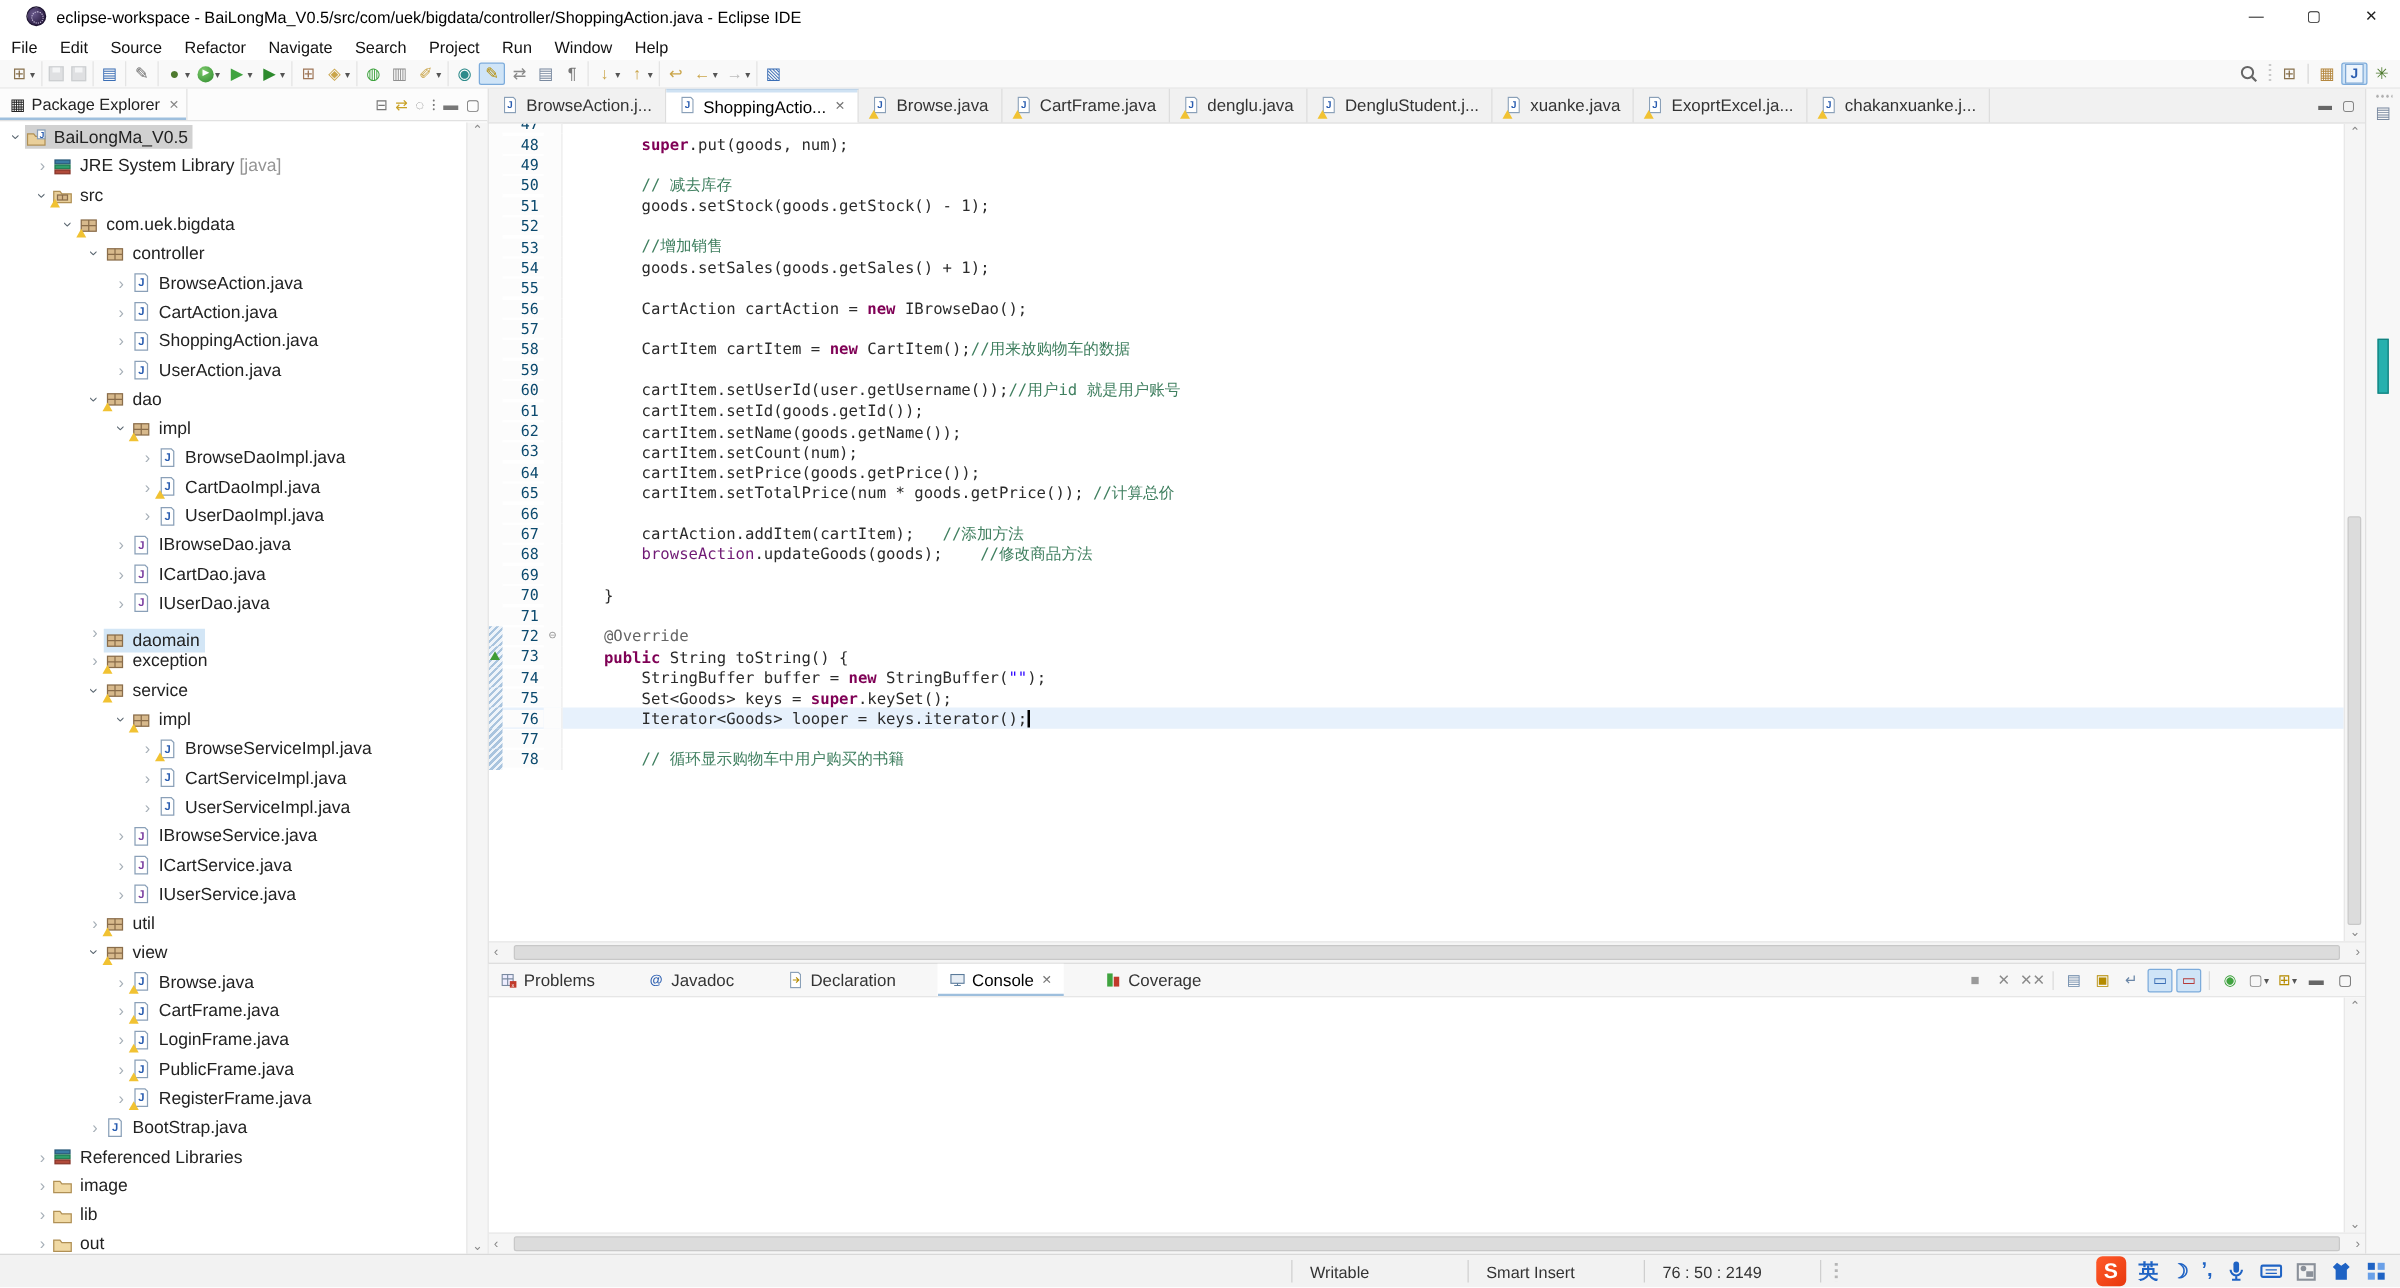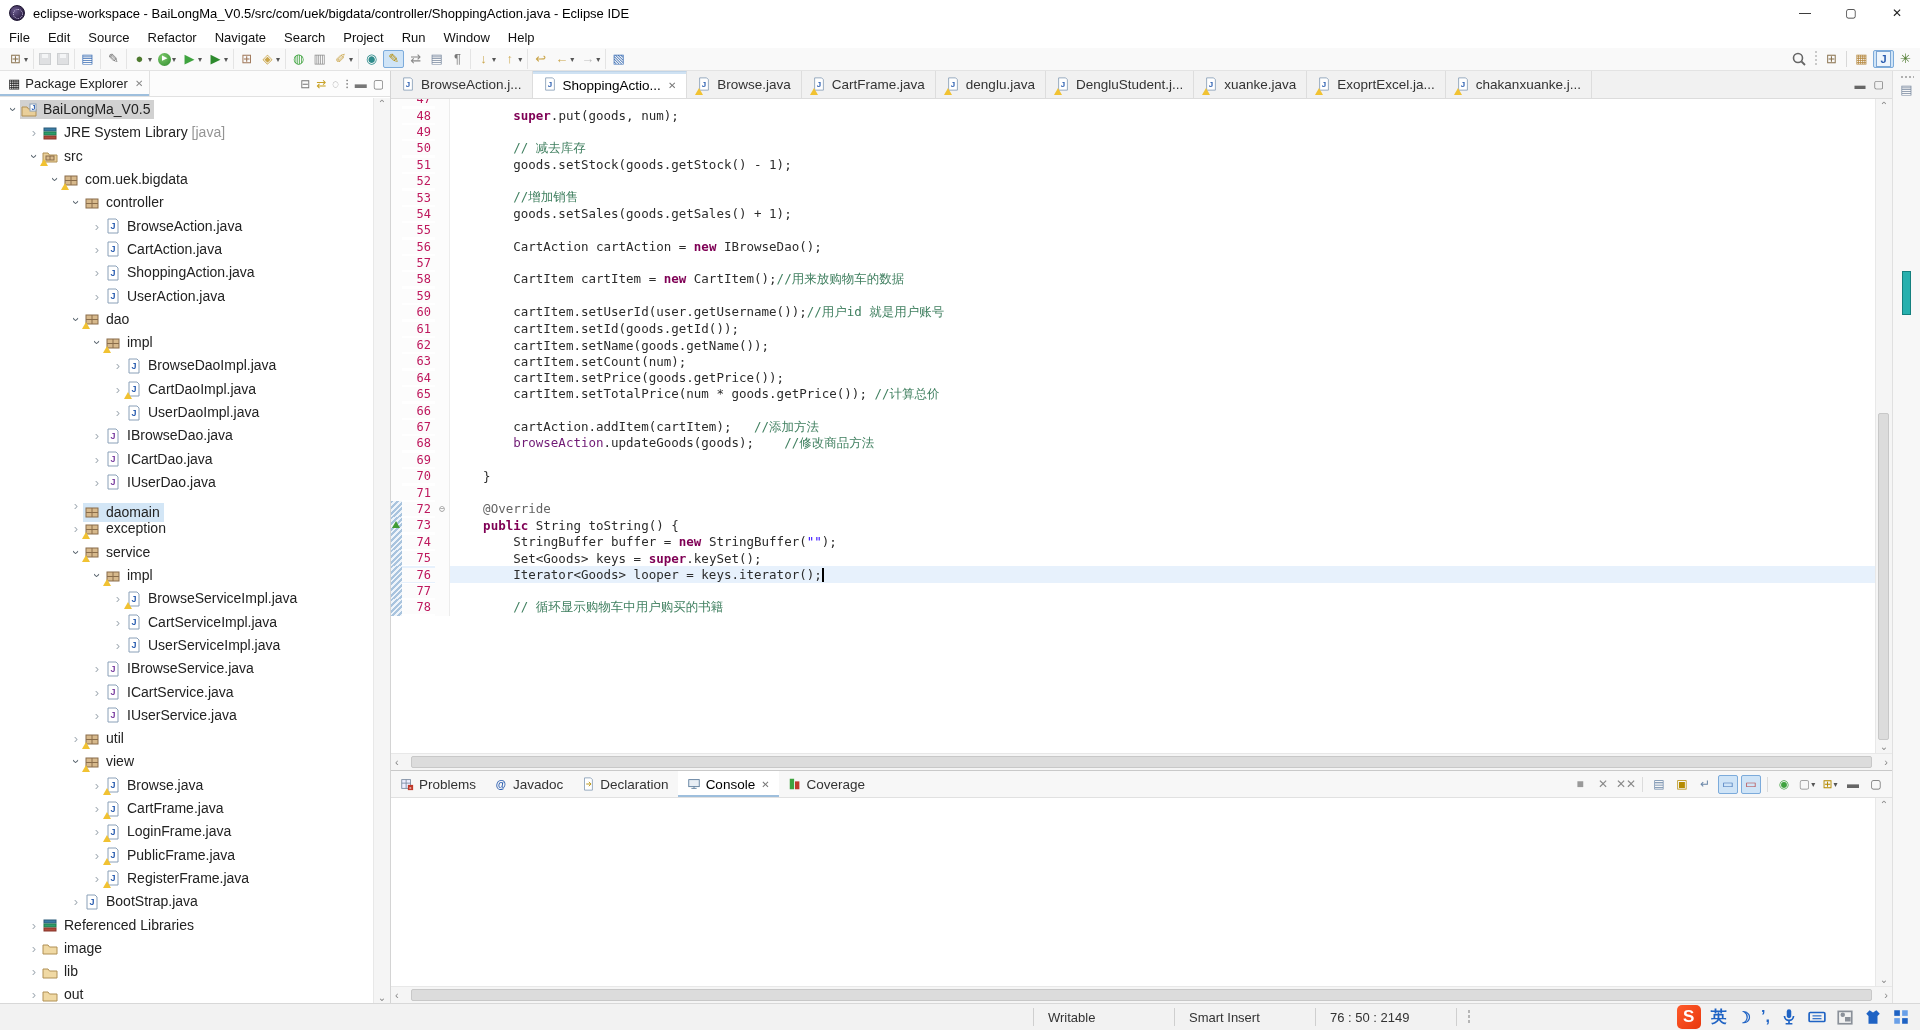--- a/index.html
+++ b/index.html
@@ -1,21 +1,21 @@
 <!DOCTYPE html>
 <html><head>
 <meta charset="utf-8">
 <style>
   * { margin:0; padding:0; box-sizing:border-box; }
   html,body { width:1920px; height:1030px; overflow:hidden; background:#fff;
     font-family:"Liberation Sans", sans-serif; }
   #root { position:relative; width:1920px; height:1030px; background:#fff; }
 
   
-  #titlebar { position:absolute; left:0; top:0; right:0; height:26px; background:#fff;
+  #titlebar { position:absolute; left:12px; top:0; right:0; height:26px; background:#fff;
     display:flex; align-items:center; font-size:13px; color:#000; }
   #app-icon { width:16px; height:16px; margin:0 8px 0 9px; border-radius:50%;
     background:radial-gradient(circle at 35% 35%, #6a5a8c, #2e2047 70%);
     border:1px solid #1d1430; position:relative; }
   #app-icon:after{content:"";position:absolute;left:3px;top:3px;width:8px;height:8px;border-radius:50%;border:1px dotted #cfc7e2;}
   #win-controls { margin-left:auto; display:flex; height:100%; }
   .win-btn { width:46px; height:100%; display:flex; align-items:center; justify-content:center;
     font-size:12px; color:#222; }
 
   
@@ -81,21 +81,21 @@
 
   
   #editor-wrap { flex:1; position:relative; background:#fff; overflow:hidden; }
   #code-lines { position:absolute; left:0; top:-8px; right:17px; }
   .cl { height:16.4px; display:flex; align-items:center; font-family:"DejaVu Sans Mono","Liberation Mono",monospace; font-size:12.5px; }
   .cl.current { background:#e7f1fc; }
   .annot { width:11px; height:100%; flex:none; background:#fcfcfc; position:relative; }
   .annot.changed { background:repeating-linear-gradient(135deg,#a9c4de 0 2px,#eef4fa 2px 4px); }
   .annot .uparrow { position:absolute; left:1px; top:4px; width:0; height:0;
     border-left:4px solid transparent; border-right:4px solid transparent; border-bottom:7px solid #3f9c35; }
-  .lnum { width:33px; flex:none; text-align:right; padding-right:4px; color:#be185d; background:#fcfcfc;
+  .lnum { width:33px; flex:none; text-align:right; padding-right:4px; color:#0c4a6e; background:#fcfcfc;
     font-family:"DejaVu Sans Mono","Liberation Mono",monospace; font-size:12px; }
   .fold { width:15px; flex:none; text-align:center; color:#9a9a9a; font-size:10px; background:#fcfcfc; border-right:1px solid #ececec; height:100%; line-height:16px; }
   .ctext { padding-left:3px; white-space:pre; }
   .tk-k { color:#7f0055; font-weight:bold; }
   .tk-c { color:#3f7f5f; }
   .tk-s { color:#2a00ff; }
   .tk-f { color:#701a75; }
   .tk-a { color:#646464; }
   .tk-d { color:#2b2b2b; }
   .caret { display:inline-block; width:1.5px; height:14px; background:#000; vertical-align:middle; margin-left:0.5px; }
@@ -1129,21 +1129,21 @@
       </div>
 
       <div class="hscroll">
         <span>‹</span>
         <div class="hthumb" style="left:20px; right:20px;"></div>
         <span>›</span>
       </div>
 
       <div id="console-panel">
         <div id="ctabs">
-          <div id="ctabs-list" style="display:flex;align-items:stretch;">
+          <div id="ctabs-list" style="display:flex;align-items:stretch;gap:24px;">
               <div class="ctab">
                 <span class="cico">
                   <svg width="14" height="14" viewBox="0 0 16 16" class="svg-ico">
                     <rect x="2" y="3" width="10" height="10" fill="#eef" stroke="#7a8aa0"></rect>
                     <line x1="2" y1="7" x2="12" y2="7" stroke="#7a8aa0"></line>
                     <line x1="7" y1="3" x2="7" y2="13" stroke="#7a8aa0"></line>
                     <rect x="9" y="9" width="6" height="6" fill="#c03a2b"></rect>
                     <text x="10.5" y="14" font-size="5" fill="#fff">x</text>
                   </svg>
                 </span>

